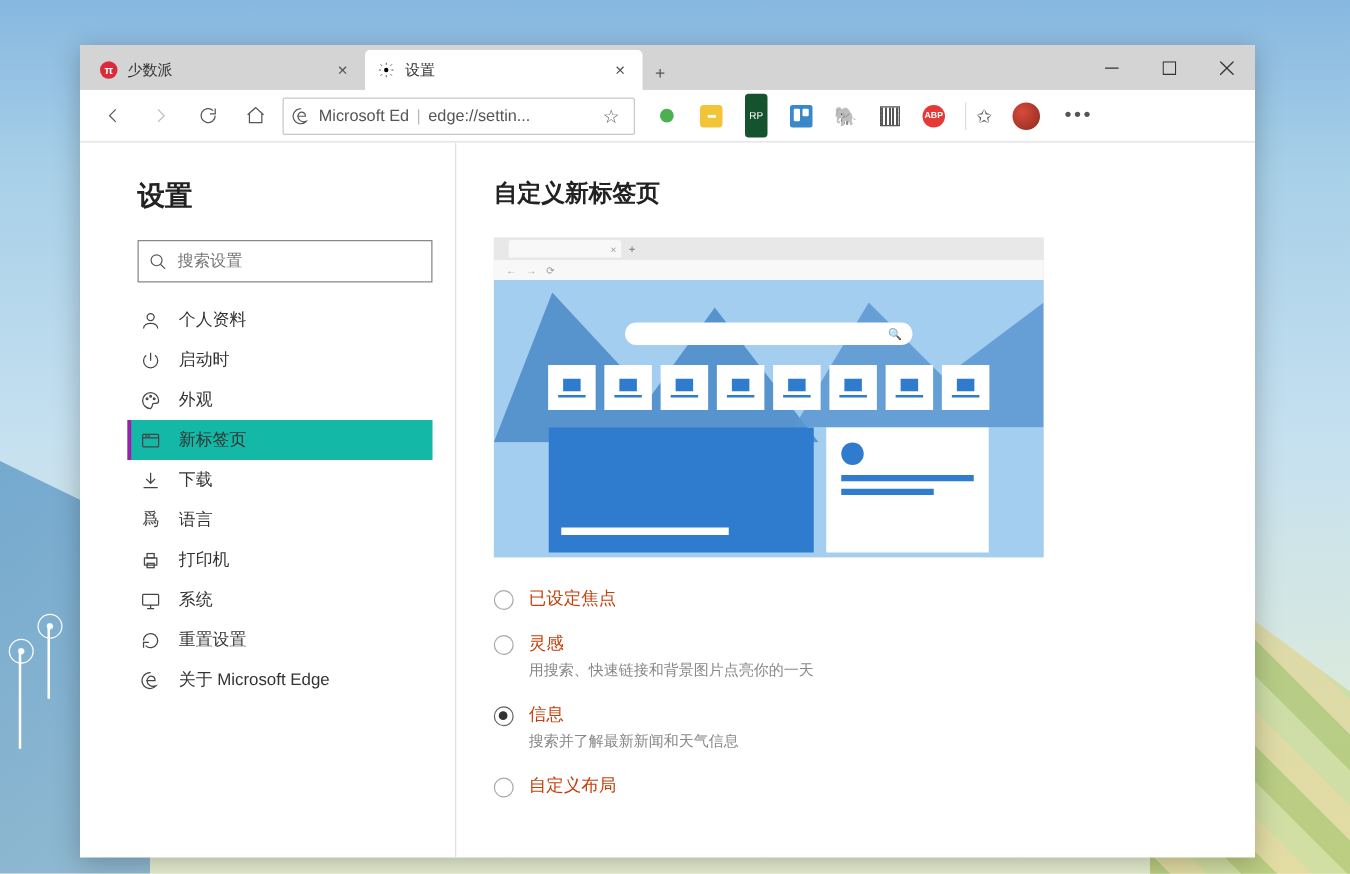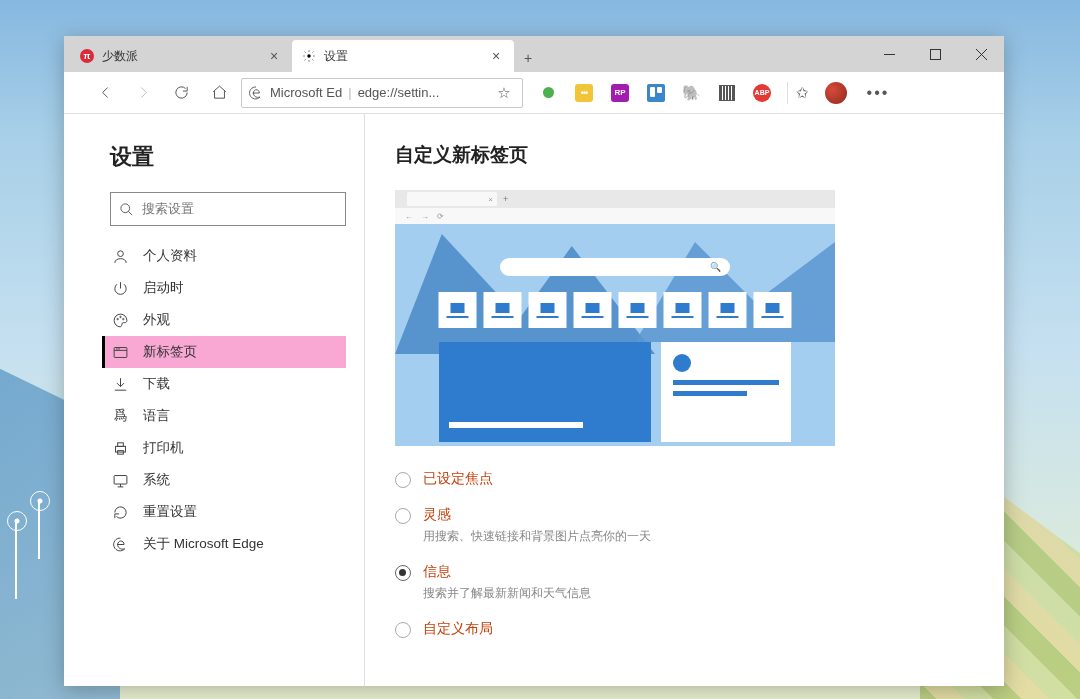--- a/index.html
+++ b/index.html
@@ -24,54 +24,54 @@
 .tab.active-tab { background: #fff; }
 .tab .favicon { width: 14px; height: 14px; margin-right: 8px; display: inline-flex; align-items: center; justify-content: center; font-size: 11px; }
 .fav-pi { width: 14px; height: 14px; border-radius: 50%; background: #d92b3a; color: #fff; display: inline-flex; align-items: center; justify-content: center; font-size: 9px; font-weight: bold; }
 .tab .close { margin-left: auto; font-size: 14px; color: #555; width: 16px; text-align: center; }
 .newtab-btn { width: 28px; height: 28px; display: flex; align-items: center; justify-content: center; font-size: 14px; color: #555; }
 .wincontrols { margin-left: auto; display: flex; }
 .winbtn { width: 46px; height: 36px; display: flex; align-items: center; justify-content: center; font-size: 12px; color: #333; }
 .winbtn svg { width: 11px; height: 11px; stroke: #333; stroke-width: 1; fill: none; }
 
 
-.toolbar { height: 42px; background: #fff; border-bottom: 1px solid #e0e0e0; display: flex; align-items: center; padding: 0 23px; gap: 2px; }
+.toolbar { height: 42px; background: #fff; border-bottom: 1px solid #e0e0e0; display: flex; align-items: center; padding: 0 8px; gap: 2px; }
 .navbtn { width: 36px; height: 36px; display: flex; align-items: center; justify-content: center; color: #555; }
 .navbtn.disabled { color: #bbb; }
 .navbtn svg { width: 17px; height: 17px; stroke: currentColor; stroke-width: 1.4; fill: none; }
 .addressbar { flex: 0 0 auto; margin-left: 2px; display: flex; align-items: center; height: 30px; border: 1px solid #c8c8c8; border-radius: 2px; padding: 0 6px; width: 282px; font-size: 13px; color: #555; }
 .addr-edge-icon { width: 16px; height: 16px; margin-right: 6px; color: #555; }
 .addr-text { flex: 1; white-space: nowrap; overflow: hidden; text-overflow: ellipsis; }
 .addr-star { width: 24px; text-align: center; color: #555; font-size: 15px; }
 .addr-sep { color: #bbb; margin: 0 6px; }
 .ext-row { display: flex; align-items: center; margin-left: 14px; gap: 18px; }
 .ext-icon { width: 18px; height: 18px; display: inline-flex; align-items: center; justify-content: center; font-size: 11px; border-radius: 3px; }
 .ext-green-dot { width: 11px; height: 11px; border-radius: 50%; background: #4cb050; }
 .ext-yellow { background: #f2c438; color: #fff; font-weight: bold; letter-spacing: -1px; font-size: 9px; width: 18px; height: 18px; }
-.ext-rp { background: #a21caf; color: #fff; font-size: 8px; width: 18px; height: 18px; font-weight: bold; }
+.ext-rp { background: #14532d; color: #fff; font-size: 8px; width: 18px; height: 35px; }
 .ext-trello { width: 18px; height: 18px; background: linear-gradient(#3a88c9,#3a88c9); position: relative; border-radius: 2px; }
 .ext-trello::before { content: ""; position: absolute; left: 3px; top: 3px; width: 5px; height: 10px; background: #fff; border-radius: 1px; }
 .ext-trello::after { content: ""; position: absolute; right: 3px; top: 3px; width: 5px; height: 6px; background: #fff; border-radius: 1px; }
 .ext-evernote { color: #4caf50; font-size: 15px; }
 .ext-qr { width: 16px; height: 16px; background-image: repeating-linear-gradient(90deg,#555 0 1.5px,#fff 1.5px 3px), repeating-linear-gradient(0deg,#555 0 1.5px,#fff 1.5px 3px); border: 1px solid #555; }
 .ext-abp { width: 18px; height: 18px; border-radius: 50%; background: #e53935; color: #fff; font-size: 7px; font-weight: bold; line-height: 18px; text-align: center; }
 .toolbar-sep { width: 1px; height: 22px; background: #ddd; margin: 0 6px 0 14px; }
 .fav-star { font-size: 15px; color: #555; margin-right: 6px; }
 .profile { width: 22px; height: 22px; border-radius: 50%; background: radial-gradient(circle at 35% 35%, #d84a3a, #8c2a1f); margin: 0 8px; }
 .more-dots { font-size: 16px; color: #555; letter-spacing: 2px; padding: 0 10px; }
 
 
 .content { flex: 1; display: flex; overflow: hidden; }
 .sidebar { width: 300px; padding: 28px 24px 20px 46px; }
 .settings-title { font-size: 22px; font-weight: 600; color: #222; margin-bottom: 20px; }
 .searchbox { display: flex; align-items: center; height: 34px; border: 1px solid #888; padding: 0 8px; margin-bottom: 14px; width: 236px; }
 .searchbox svg { width: 15px; height: 15px; stroke: #555; fill: none; stroke-width: 1.5; margin-right: 8px; }
 .searchbox input { border: none; outline: none; font-size: 13px; flex: 1; background: transparent; font-family: Liberation Serif, serif; }
 .nav-item { display: flex; align-items: center; height: 32px; padding: 0 10px; font-size: 13.5px; color: #333; cursor: pointer; margin-left: -8px; width: 244px; }
-.nav-item.selected { background: #f9a8d4; border-left: 3px solid #000000; padding-left: 7px; }
+.nav-item.selected { background: #14b8a6; border-left: 3px solid #a21caf; padding-left: 7px; }
 .nav-item svg, .nav-item .nav-icon-txt { width: 17px; height: 17px; margin-right: 14px; stroke: #444; fill: none; stroke-width: 1.4; flex-shrink: 0; display: inline-flex; align-items: center; justify-content: center; font-size: 14px; color: #444; }
 .vsep { width: 1px; background: #e0e0e0; }
 .main { flex: 1; padding: 28px 30px; overflow: hidden; }
 .main-title { font-size: 19px; font-weight: 600; color: #222; margin-bottom: 22px; }
 
 
 .preview { width: 440px; height: 256px; background: #e8e8e8; margin-bottom: 24px; overflow: hidden; }
 .pv-tabs { height: 18px; background: #e8e8e8; display: flex; align-items: center; }
 .pv-tab { width: 90px; height: 14px; background: #f8f8f8; margin-left: 12px; border-radius: 2px 2px 0 0; display: flex; align-items: center; justify-content: flex-end; font-size: 8px; color: #999; padding-right: 4px; }
 .pv-plus { font-size: 9px; color: #777; margin-left: 6px; }

